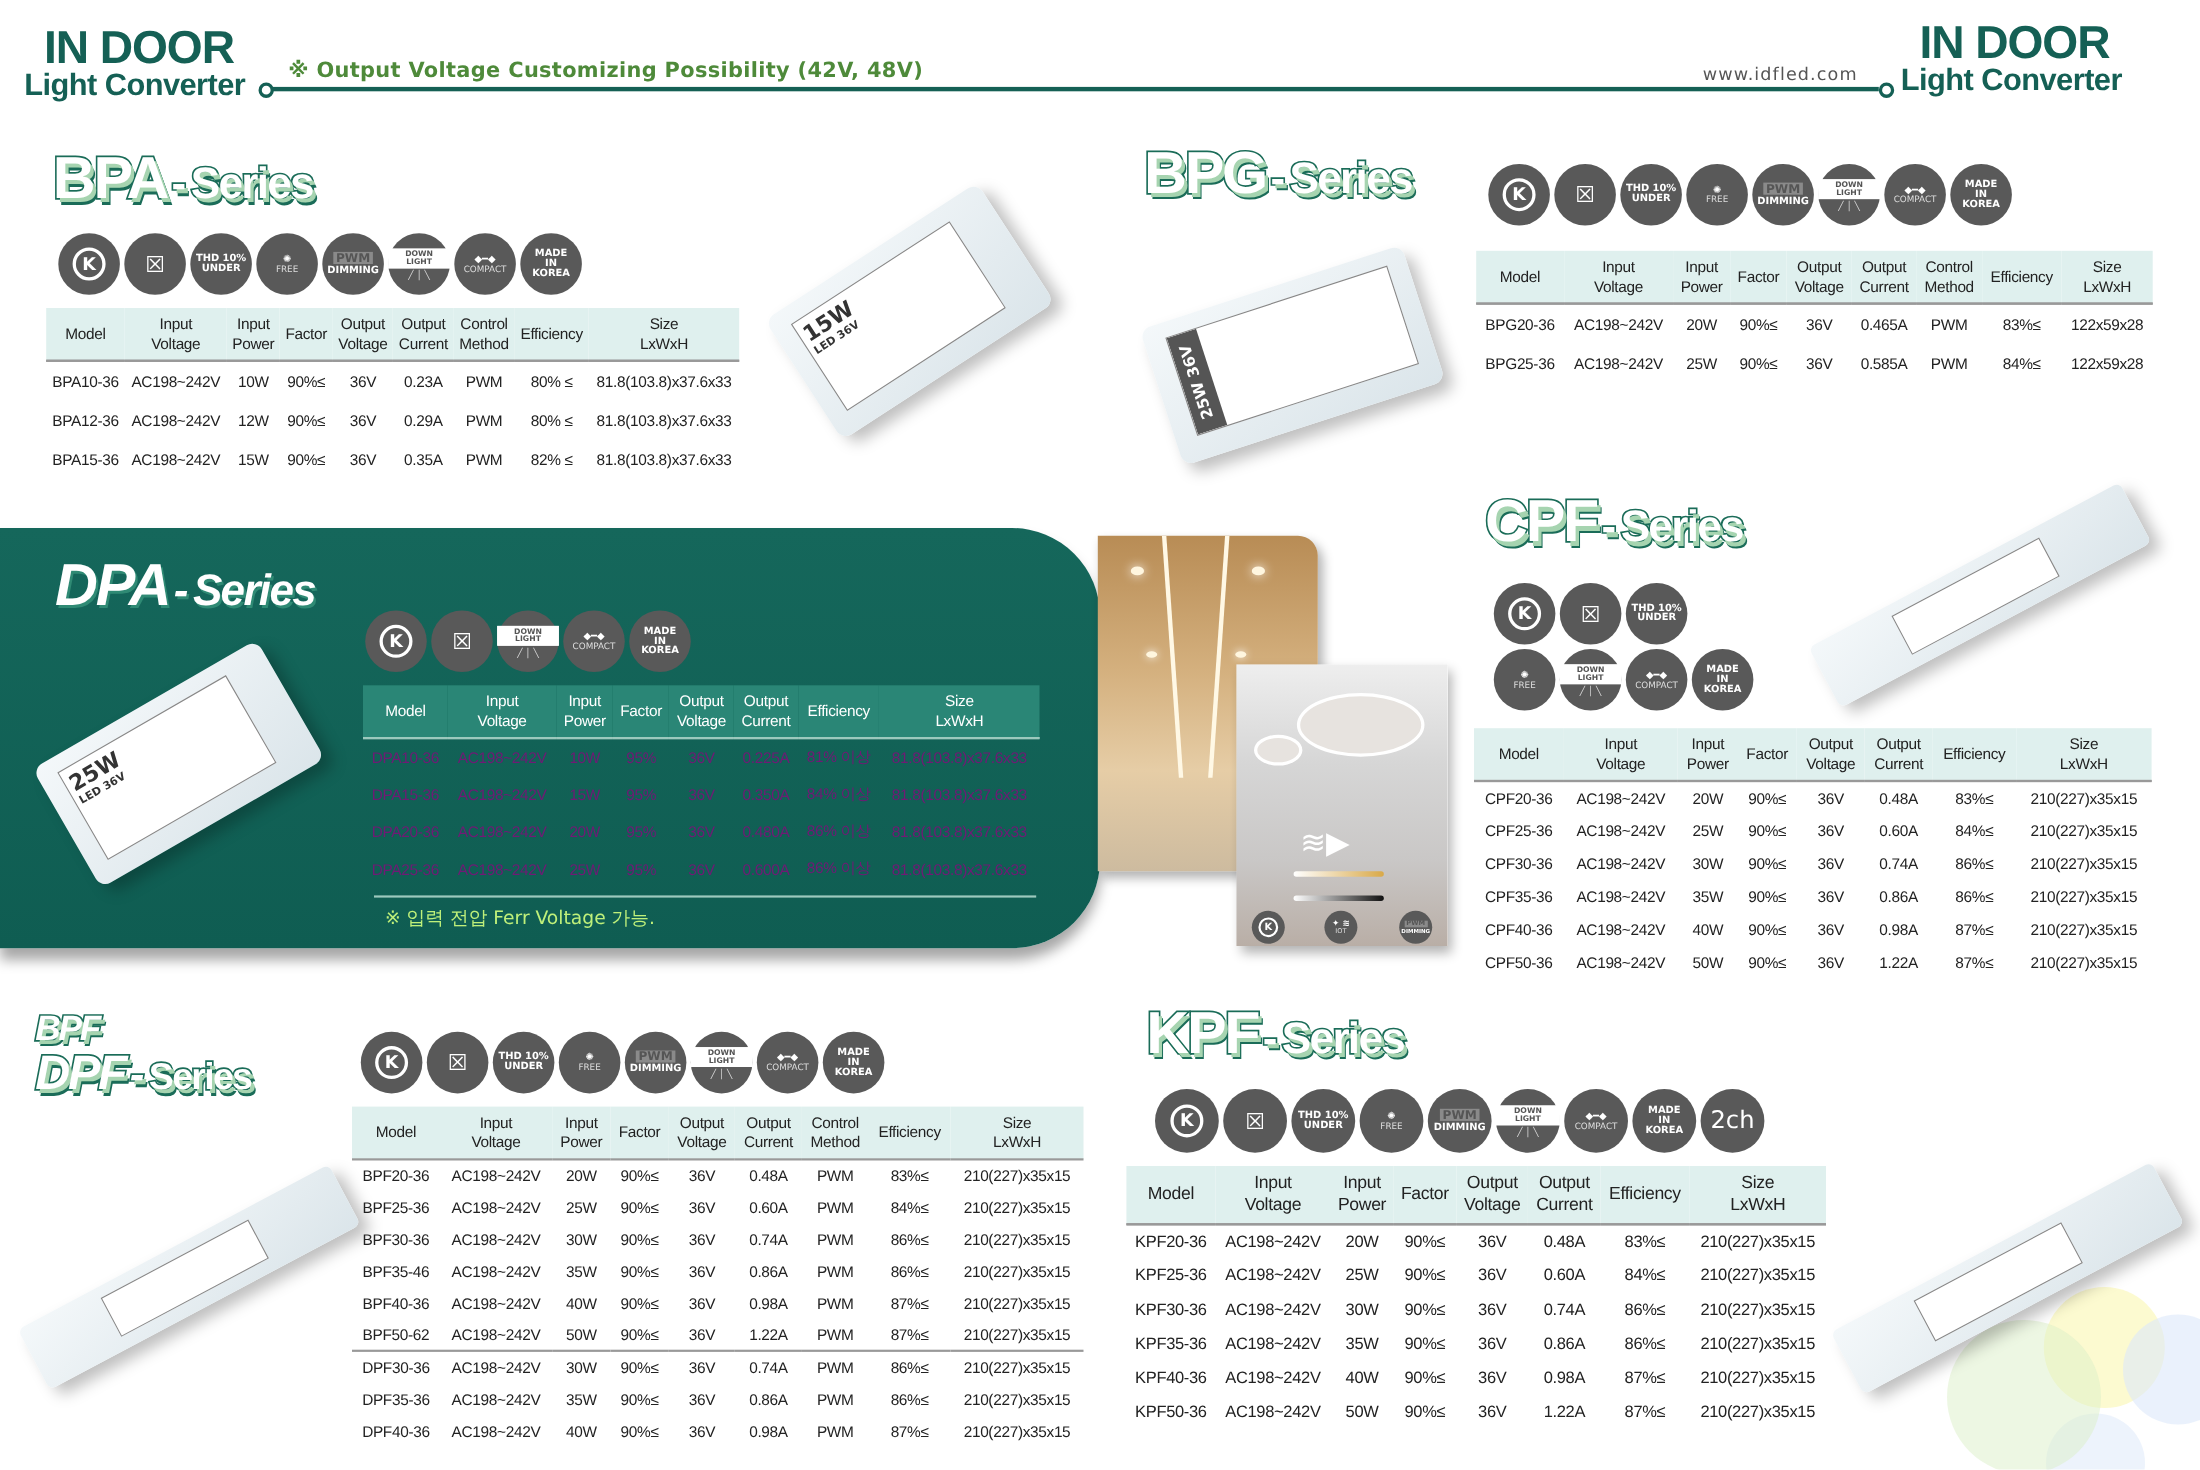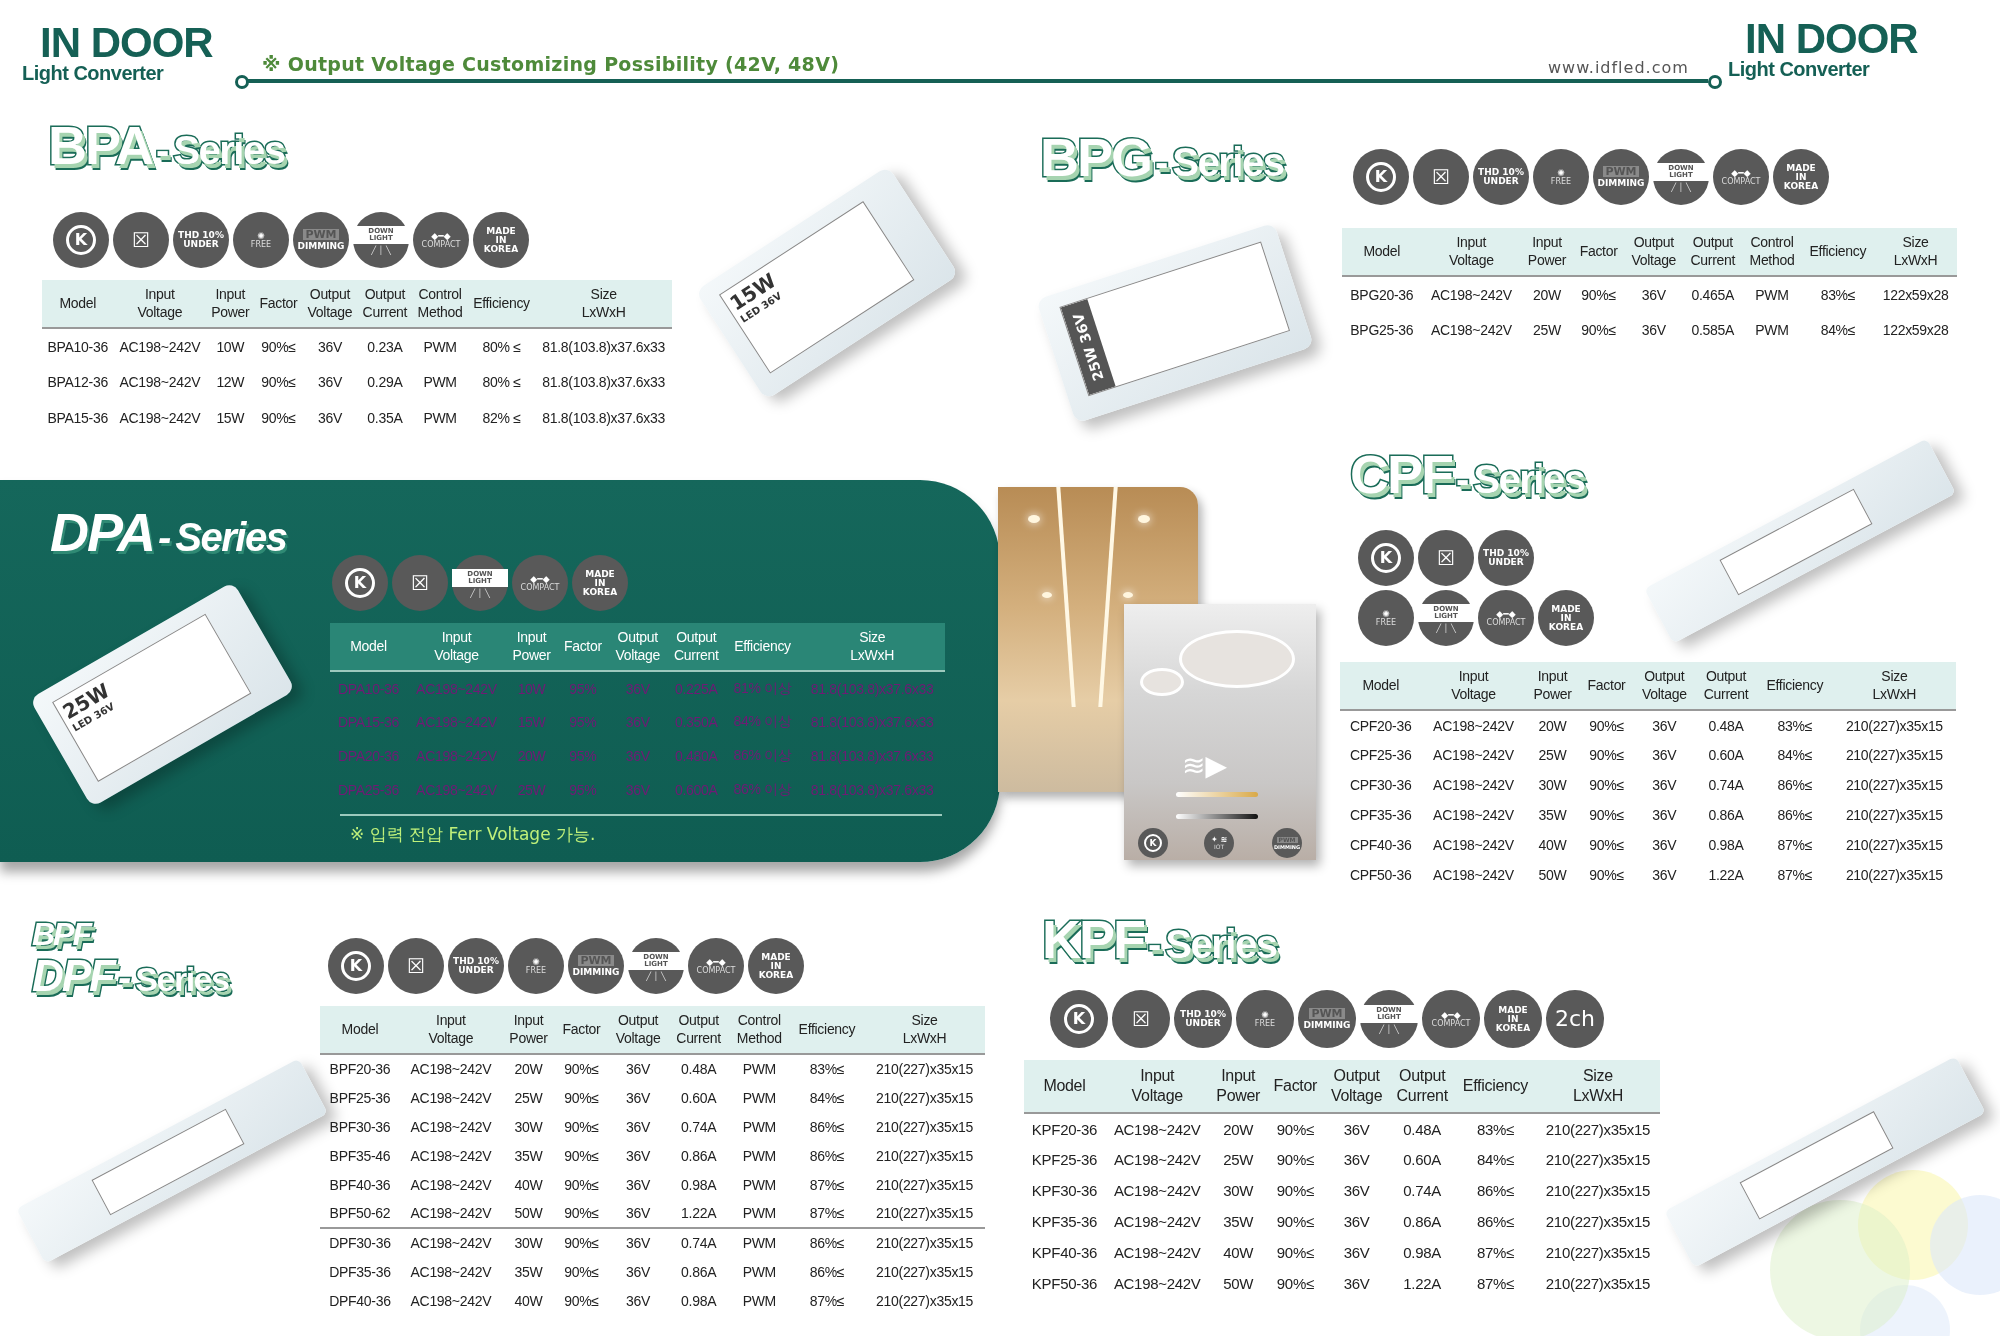--- a/index.html
+++ b/index.html
@@ -1,21 +1,21 @@
 <!DOCTYPE html>
 <html><head>
 <meta charset="utf-8">
 <style>
   html,body{margin:0;padding:0;}
   body{width:2000px;height:1336px;position:relative;overflow:hidden;background:#ffffff;font-family:"Liberation Sans",sans-serif;color:#222;}
   .abs{position:absolute;}
   
   .hdr-title{color:#156055;font-family:"Liberation Sans",sans-serif;font-weight:bold;line-height:1;}
   .hdr-big{font-size:42px;letter-spacing:-1px;}
-  .hdr-small{font-size:20px;font-weight:bold;letter-spacing:-0.5px;}
+  .hdr-small{font-size:28px;font-weight:bold;letter-spacing:-0.5px;}
   .hdr-line{height:4px;background:#156055;}
   .hdr-dot{width:8px;height:8px;border:3px solid #156055;border-radius:50%;background:#fff;}
   .hdr-note{color:#4e8a3a;font-weight:bold;font-size:19px;font-family:"DejaVu Sans",sans-serif;letter-spacing:0.3px;}
   .hdr-url{color:#555;font-size:16px;font-family:"DejaVu Sans",sans-serif;letter-spacing:1px;}
   
   .series{font-family:"Liberation Sans",sans-serif;font-weight:900;font-weight:bold;color:#ffffff;line-height:1;
           -webkit-text-stroke:3px #1a6c58;paint-order:stroke fill;text-shadow:3px 4px 0 #a6d4b0,4px 6px 0 #1a6c58;}
   .series .name{font-size:54px;letter-spacing:-2px;}
   .series .dash{font-size:40px;margin:0 4px;}
   .series .sfx{font-size:40px;letter-spacing:-1.5px;}
@@ -56,21 +56,21 @@
   <div class="abs hdr-title hdr-small" style="left:22px;top:63px;">Light Converter</div>
   <div class="abs hdr-dot" style="left:235px;top:75px;"></div>
   <div class="abs hdr-line" style="left:248px;top:79px;width:1460px;"></div>
   <div class="abs hdr-dot" style="left:1708px;top:75px;"></div>
   <div class="abs hdr-note" style="left:262px;top:53px;">※ Output Voltage Customizing Possibility (42V, 48V)</div>
   <div class="abs hdr-url" style="left:1548px;top:58px;">www.idfled.com</div>
   <div class="abs hdr-title hdr-big" style="left:1745px;top:18px;">IN DOOR</div>
   <div class="abs hdr-title hdr-small" style="left:1728px;top:59px;">Light Converter</div>
 </div>
 
-<div class="abs series" style="left:48px;top:118px;">
+<div class="abs series" style="left:48px;top:135px;">
   <span class="name">BPA</span><span class="dash">-</span><span class="sfx">Series</span>
 </div>
 <div class="abs icons" style="left:53px;top:212px;">
   <div class="ic">
       <div class="k">K</div>
     </div>
   <div class="ic">
       <div class="bin">☒</div>
     </div>
   <div class="ic">

